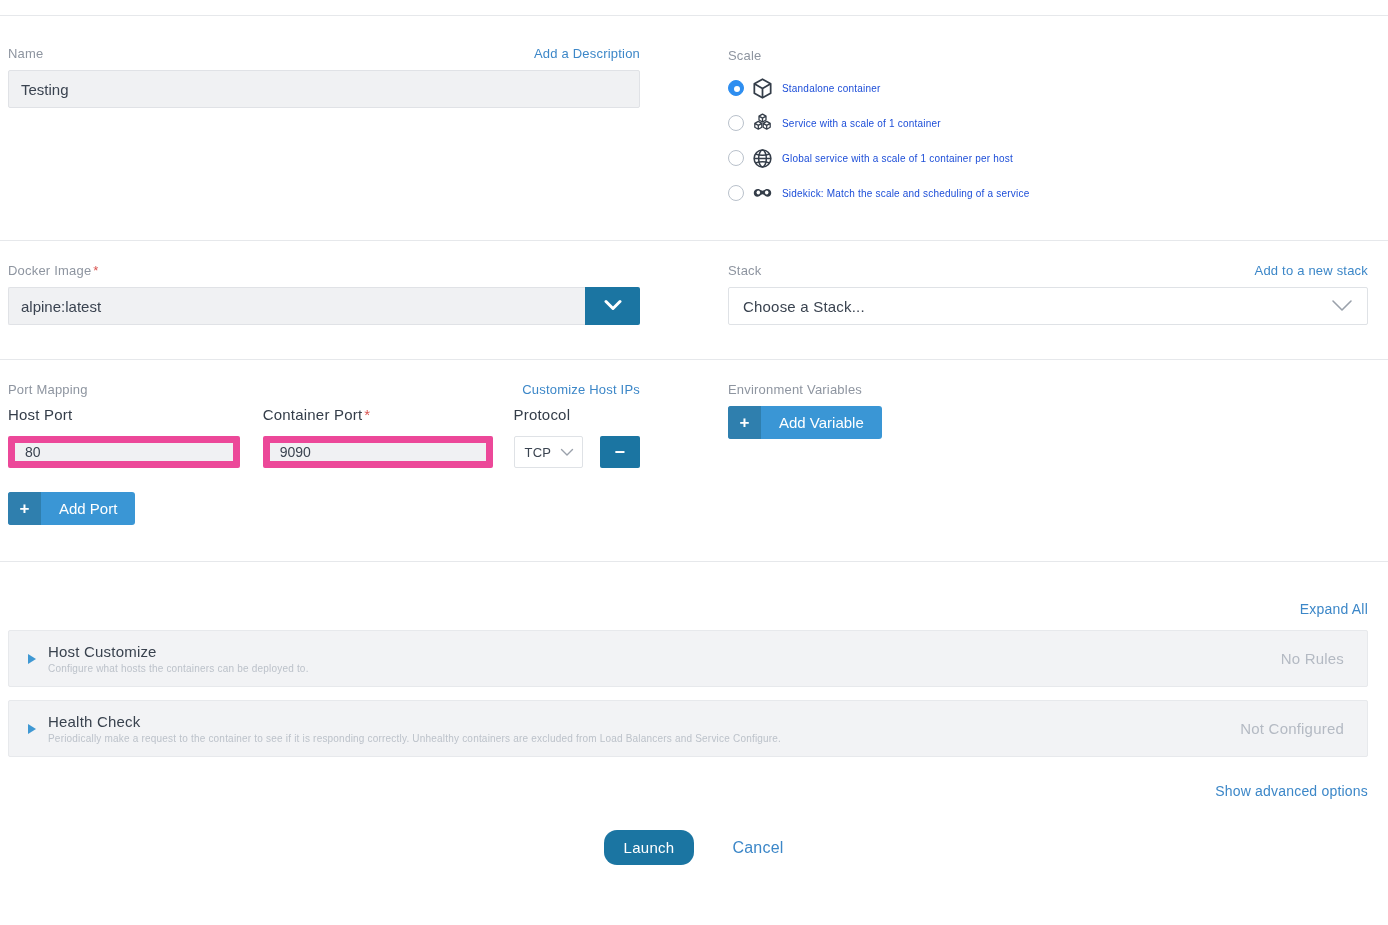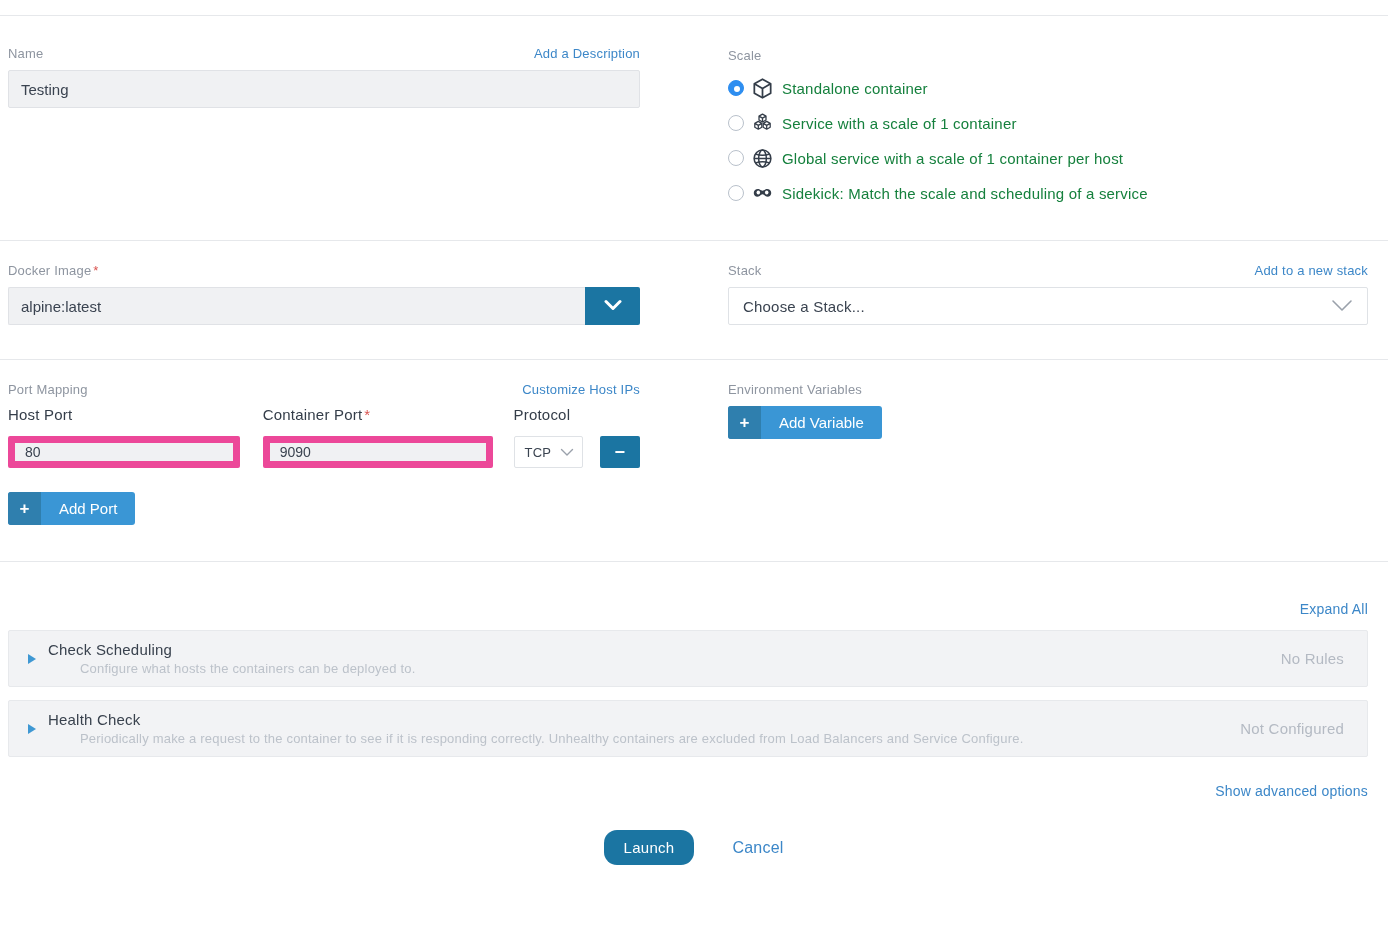--- a/index.html
+++ b/index.html
@@ -89,21 +89,21 @@
   .radio-dot.selected::after {
     content: "";
     position: absolute;
     left: 5px; top: 5px;
     width: 6px; height: 6px;
     border-radius: 50%;
     background: #fff;
   }
   .scale-icon { width: 21px; height: 21px; margin: 0 9px 0 8px; flex: none; display: inline-flex; }
   .scale-icon svg { width: 100%; height: 100%; }
-  .radio-label { font-size: 15px; color: #15803d; }
+  .radio-label { font-size: 10px; color: #1d4ed8; }
 
   
   .row-image { padding-top: 22px; padding-bottom: 34px; }
   .input-group { display: flex; }
   .input-group .text-input { border-right: none; border-radius: 2px 0 0 2px; }
   .btn-dropdown {
     width: 55px; height: 38px;
     flex: none;
     background: #1b75a2;
     border: none;
@@ -211,23 +211,23 @@
     border-left: 8px solid #3f98d3;
     border-top: 5.5px solid transparent;
     border-bottom: 5.5px solid transparent;
     margin: 0 12px 0 19px;
     flex: none;
     cursor: pointer;
   }
   .acc-text { flex: 1; min-width: 0; }
   .acc-title { font-size: 15px; color: #39424e; margin-bottom: 3px; }
   .acc-desc {
-    font-size: 13px;
+    font-size: 10px;
     color: #bcc2ca;
-    white-space: nowrap; overflow: hidden; text-overflow: ellipsis; margin-left: 32px;
+    white-space: nowrap; overflow: hidden; text-overflow: ellipsis;
   }
   .acc-status {
     font-size: 15px;
     color: #b4bac3;
     margin: 0 23px 0 16px;
     flex: none;
   }
 
   .advanced-row { text-align: right; padding: 12px 20px 10px 8px; }
   .advanced-row a.link { font-size: 14px; }
@@ -424,21 +424,21 @@
 
   <div class="divider"></div>
 
   <div class="expand-row">
     <a class="link">Expand All</a>
   </div>
 
   <div class="accordion">
     <span class="acc-caret"></span>
     <div class="acc-text">
-      <div class="acc-title">Check Scheduling</div>
+      <div class="acc-title">Host Customize</div>
       <div class="acc-desc">Configure what hosts the containers can be deployed to.</div>
     </div>
     <span class="acc-status">No Rules</span>
   </div>
 
   <div class="accordion">
     <span class="acc-caret"></span>
     <div class="acc-text">
       <div class="acc-title">Health Check</div>
       <div class="acc-desc">Periodically make a request to the container to see if it is responding correctly. Unhealthy containers are excluded from Load Balancers and Service Configure.</div>

